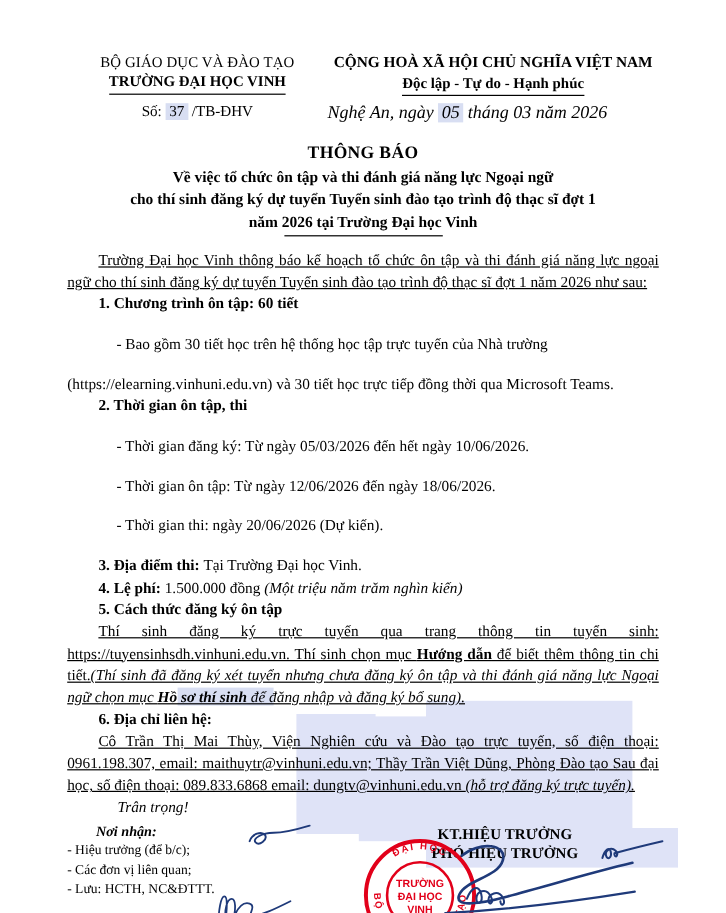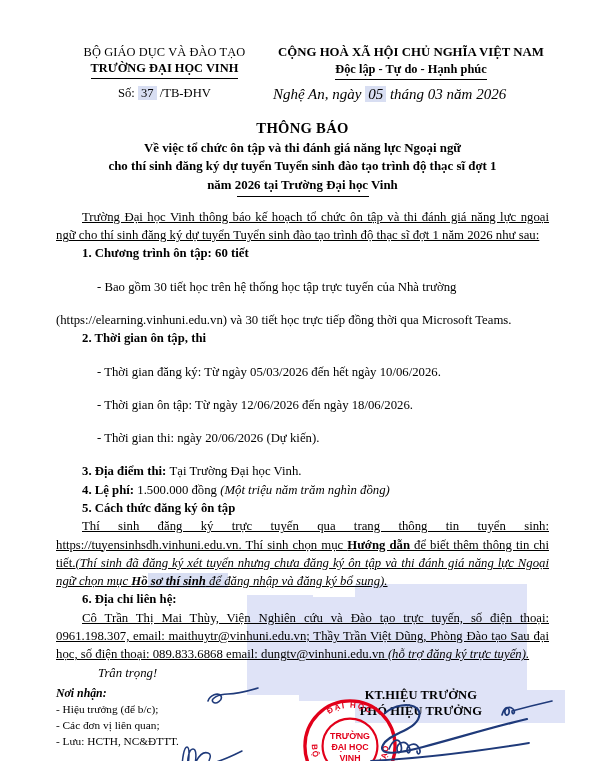--- a/index.html
+++ b/index.html
@@ -34,21 +34,20 @@
   .content {
     position: relative;
     z-index: 2;
     padding: 44px 56px 0 56px;
   }
 
   
   .letterhead {
     display: flex;
     width: 100%;
-    justify-content: space-between;
   }
   .lh-left {
     width: 44%;
     text-align: center;
   }
   .lh-right {
     width: 56%;
     text-align: center;
   }
   .org-line {
@@ -169,20 +168,21 @@
   }
   .recipients {
     width: 48%;
     font-size: 11.3px;
     line-height: 1.42;
   }
   .recip-title {
     font-weight: bold;
     font-style: italic;
     font-size: 11.8px;
+    margin-left: 24px;
   }
   .recip-item { white-space: nowrap; }
 
   .signature {
     width: 52%;
     text-align: center;
     position: relative;
     padding-top: 2px;
   }
   .sig-line1 {
@@ -340,21 +340,21 @@
       <p class="p-dash">- Thời gian thi: ngày 20/06/2026 (Dự kiến).</p>
 
       <p class="p-head">
         <span>3. Địa điểm thi:</span>
         <span style="font-weight:normal">Tại Trường Đại học Vinh.</span>
       </p>
 
       <p class="p-head">
         <span>4. Lệ phí:</span>
         <span style="font-weight:normal">1.500.000 đồng</span>
-        <span class="i" style="font-weight:normal">(Một triệu năm trăm nghìn đồng)</span>
+        <span class="i" style="font-weight:normal">(Một triệu năm trăm nghìn kiến)</span>
       </p>
 
       <p class="p-head">5. Cách thức đăng ký ôn tập</p>
       <p class="p"><span>Thí sinh đăng ký trực tuyến qua trang thông tin tuyển sinh: https://tuyensinhsdh.vinhuni.edu.vn. Thí sinh chọn mục </span><span class="b">Hướng dẫn</span><span> để biết thêm thông tin chi tiết.</span><span class="i">(Thí sinh đã đăng ký xét tuyển nhưng chưa đăng ký ôn tập và thi đánh giá năng lực Ngoại ngữ chọn mục </span><span class="bi">Hồ sơ thí sinh</span><span class="i"> để đăng nhập và đăng ký bổ sung).</span></p>
 
       <p class="p-head">6. Địa chỉ liên hệ:</p>
       <p class="p"><span>Cô Trần Thị Mai Thùy, Viện Nghiên cứu và Đào tạo trực tuyến, số điện thoại: 0961.198.307, email: maithuytr@vinhuni.edu.vn; Thầy Trần Việt Dũng, Phòng Đào tạo Sau đại học, số điện thoại: 089.833.6868 email: dungtv@vinhuni.edu.vn </span><span class="i">(hỗ trợ đăng ký trực tuyến).</span></p>
 
       <p class="regards">Trân trọng!</p>
     </div>

